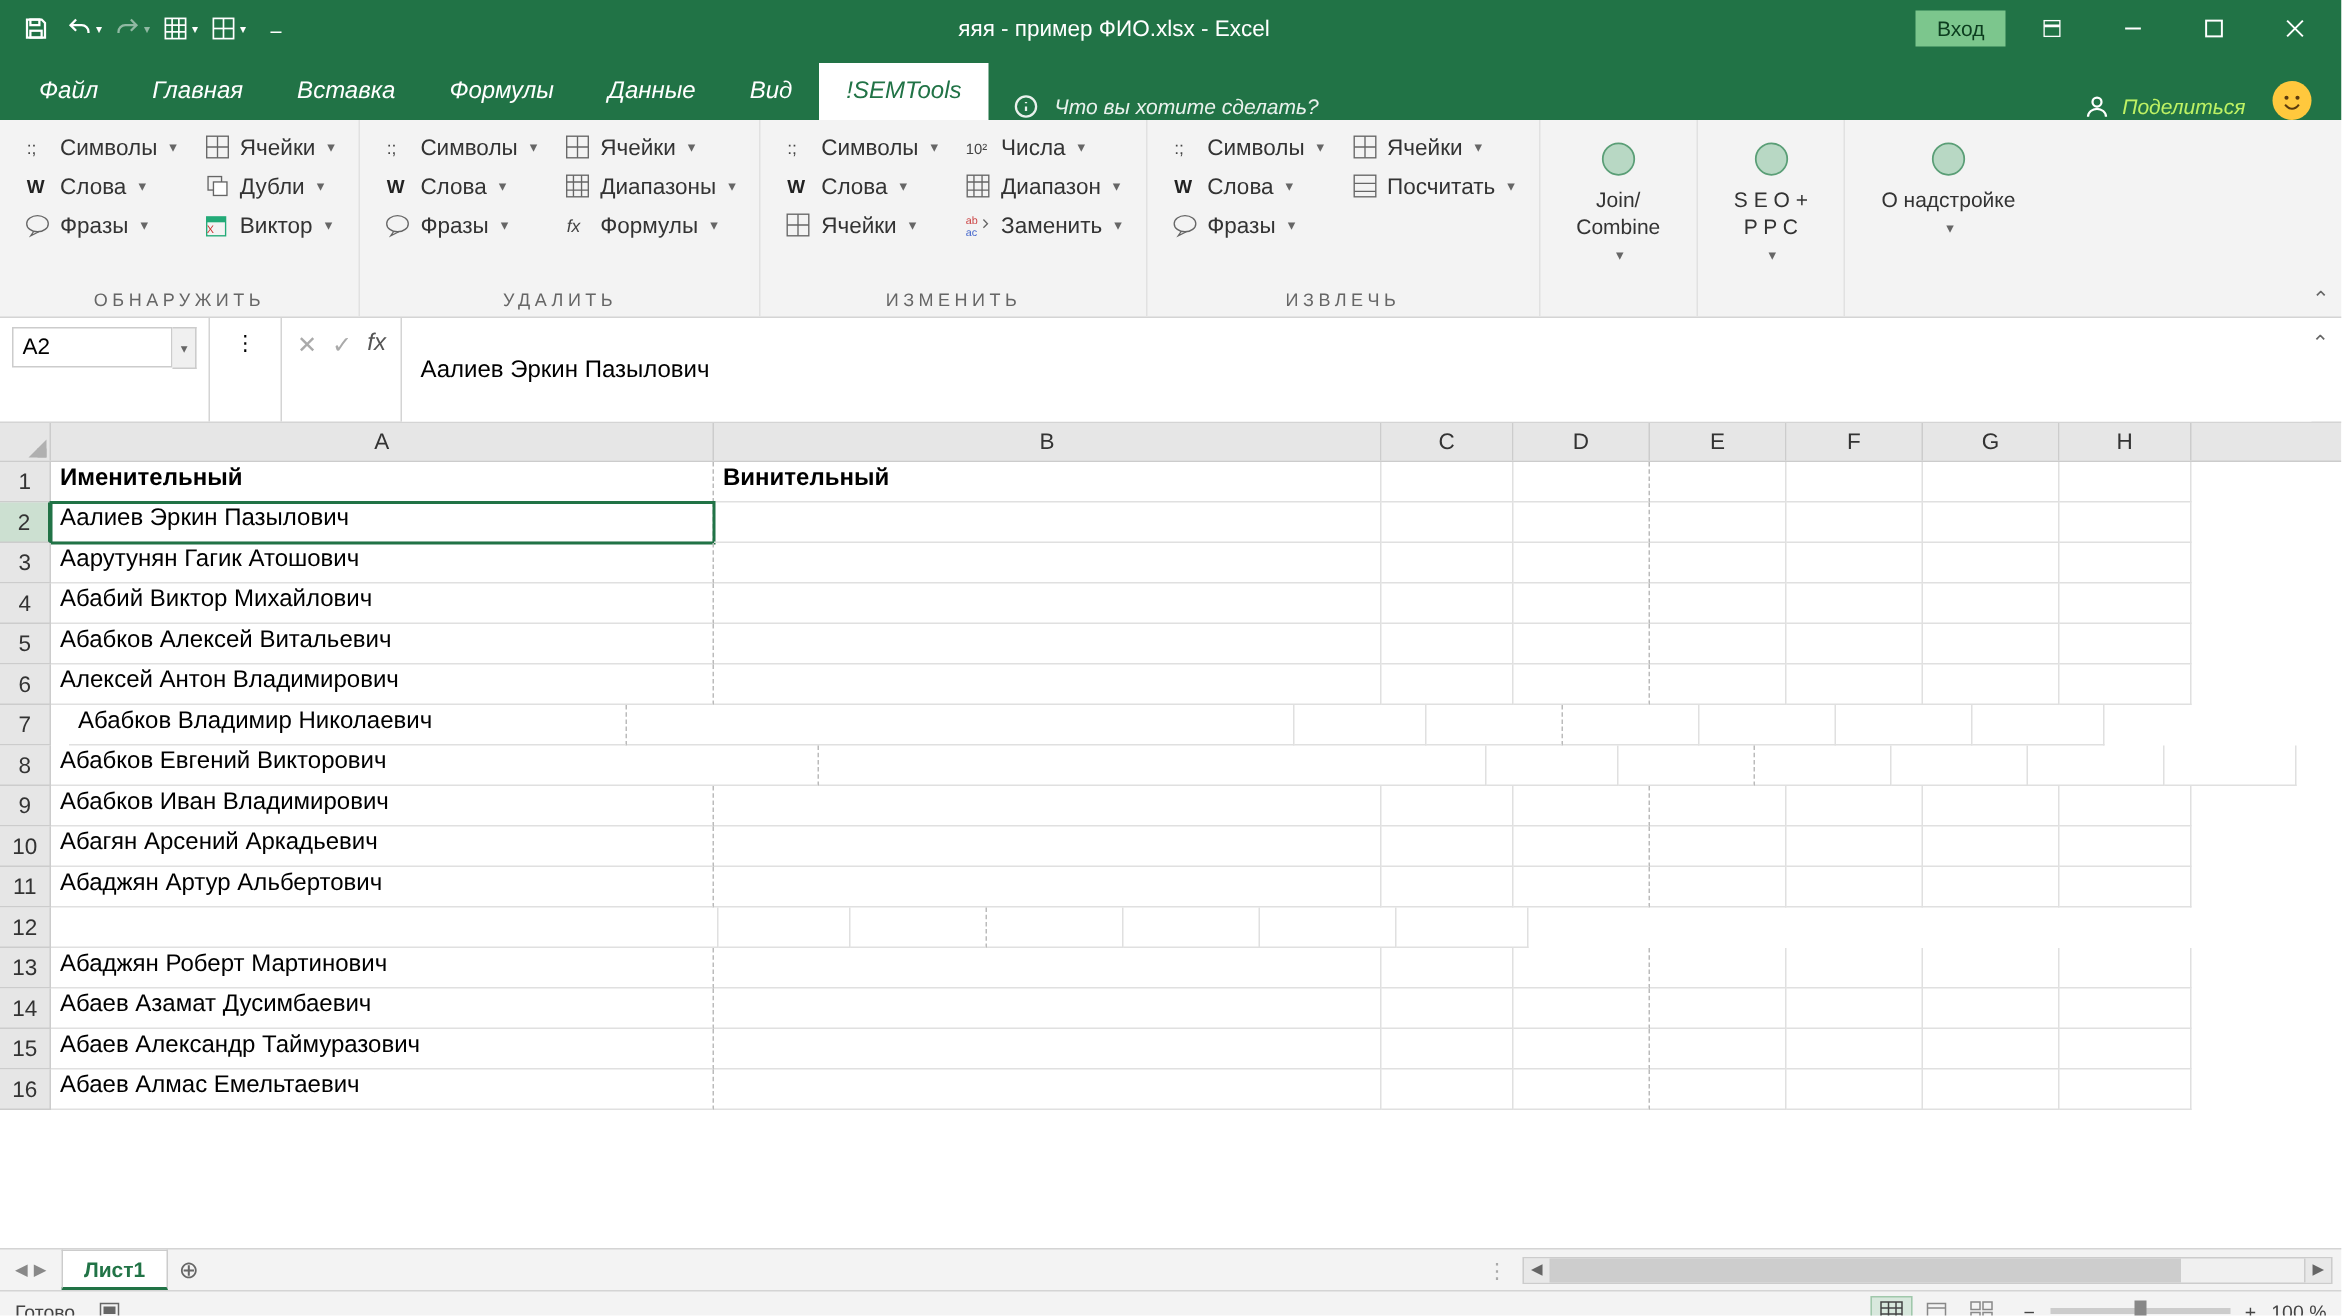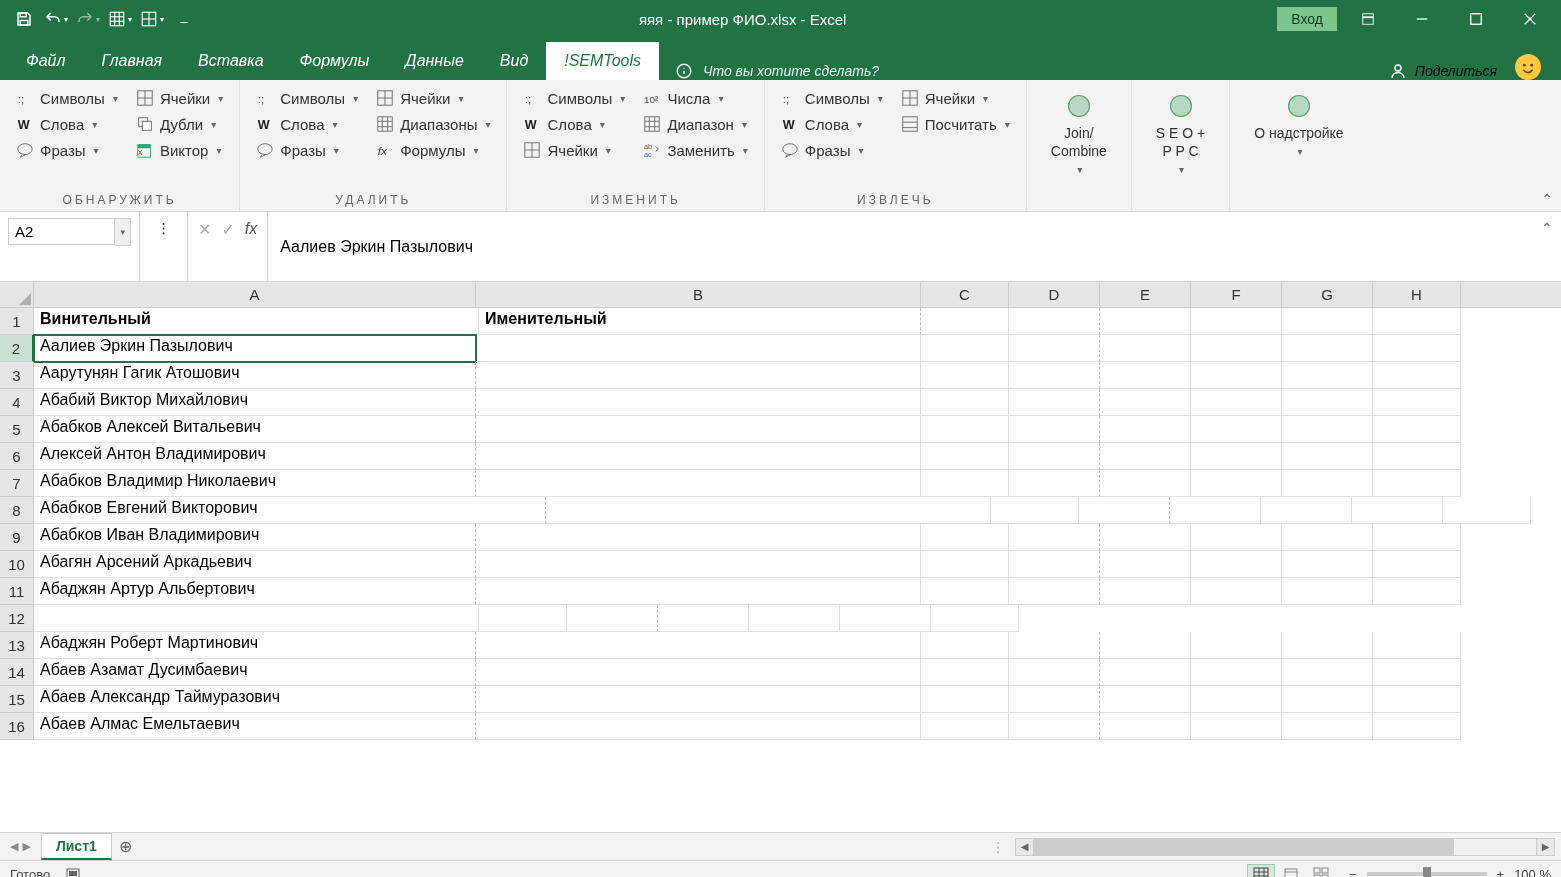--- a/index.html
+++ b/index.html
@@ -16,21 +16,21 @@
 .win-btn { width: 46px; height: 38px; display: flex; align-items: center; justify-content: center; cursor: pointer; }
 .win-btn svg { width: 14px; height: 14px; stroke: #fff; fill: none; stroke-width: 1; }
 
 
 .tab-row { height: 42px; background: #217346; display: flex; align-items: flex-end; padding: 0 8px; font-style: italic; }
 .tab { padding: 10px 18px; color: #fff; font-size: 16px; cursor: pointer; }
 .tab.active { background: #fff; color: #217346; font-weight: 400; }
 .tab-spacer { flex: 1; }
 .tellme { display: flex; align-items: center; gap: 10px; color: #fff; opacity: 0.9; padding: 0 16px; }
 .tellme svg { width: 18px; height: 18px; }
-.share-btn { display: flex; align-items: center; gap: 8px; color: #000000; padding: 0 18px; }
+.share-btn { display: flex; align-items: center; gap: 8px; color: #bef264; padding: 0 18px; }
 .smiley { width: 26px; height: 26px; border-radius: 50%; background: #ffc83d; display: flex; align-items: center; justify-content: center; margin-right: 12px; font-size: 16px; }
 
 
 .ribbon { height: 132px; background: #f3f3f3; border-bottom: 1px solid #d4d4d4; display: flex; position: relative; }
 .rgroup { padding: 6px 10px 4px 10px; border-right: 1px solid #e1e1e1; display: flex; flex-direction: column; }
 .rgroup-body { flex: 1; display: flex; gap: 6px; }
 .rgroup-col { display: flex; flex-direction: column; gap: 2px; }
 .rgroup-label { text-align: center; font-size: 12px; color: #666; letter-spacing: 3px; padding-top: 2px; }
 .rbtn { display: flex; align-items: center; gap: 6px; padding: 3px 6px; font-size: 15px; color: #333; cursor: pointer; white-space: nowrap; }
 .rbtn-icon { width: 18px; height: 18px; display: flex; align-items: center; justify-content: center; }
@@ -507,22 +507,22 @@
         <div class="col-hdr" style="width: 91px;">D</div>
         <div class="col-hdr" style="width: 91px;">E</div>
         <div class="col-hdr" style="width: 91px;">F</div>
         <div class="col-hdr" style="width: 91px;">G</div>
         <div class="col-hdr" style="width: 88px;">H</div>
       </div>
   </div>
   <div class="rows" id="rows-container">
       <div class="row">
         <div class="row-hdr">1</div>
+        <div class="cell bold dashed-r" style="width: 442px;">Именительный</div>
         <div class="cell bold" style="width: 445px;">Винительный</div>
-        <div class="cell bold dashed-r" style="width: 442px;">Именительный</div>
         <div class="cell bold" style="width: 88px;"></div>
         <div class="cell bold dashed-r" style="width: 91px;"></div>
         <div class="cell bold" style="width: 91px;"></div>
         <div class="cell bold" style="width: 91px;"></div>
         <div class="cell bold" style="width: 91px;"></div>
         <div class="cell bold" style="width: 88px;"></div>
       </div>
       <div class="row">
         <div class="row-hdr sel">2</div>
         <div class="cell sel dashed-r" style="width: 442px;">Аалиев Эркин Пазылович</div>
@@ -573,21 +573,21 @@
         <div class="cell" style="width: 445px;"></div>
         <div class="cell" style="width: 88px;"></div>
         <div class="cell dashed-r" style="width: 91px;"></div>
         <div class="cell" style="width: 91px;"></div>
         <div class="cell" style="width: 91px;"></div>
         <div class="cell" style="width: 91px;"></div>
         <div class="cell" style="width: 88px;"></div>
       </div>
       <div class="row">
         <div class="row-hdr">7</div>
-        <div class="cell dashed-r" style="width: 442px;">Абабков Владимир Николаевич</div>
+        <div class="cell dashed-r" style="width: 372px; margin-left: 12px;">Абабков Владимир Николаевич</div>
         <div class="cell" style="width: 445px;"></div>
         <div class="cell" style="width: 88px;"></div>
         <div class="cell dashed-r" style="width: 91px;"></div>
         <div class="cell" style="width: 91px;"></div>
         <div class="cell" style="width: 91px;"></div>
         <div class="cell" style="width: 91px;"></div>
         <div class="cell" style="width: 88px;"></div>
       </div>
       <div class="row">
         <div class="row-hdr">8</div>

